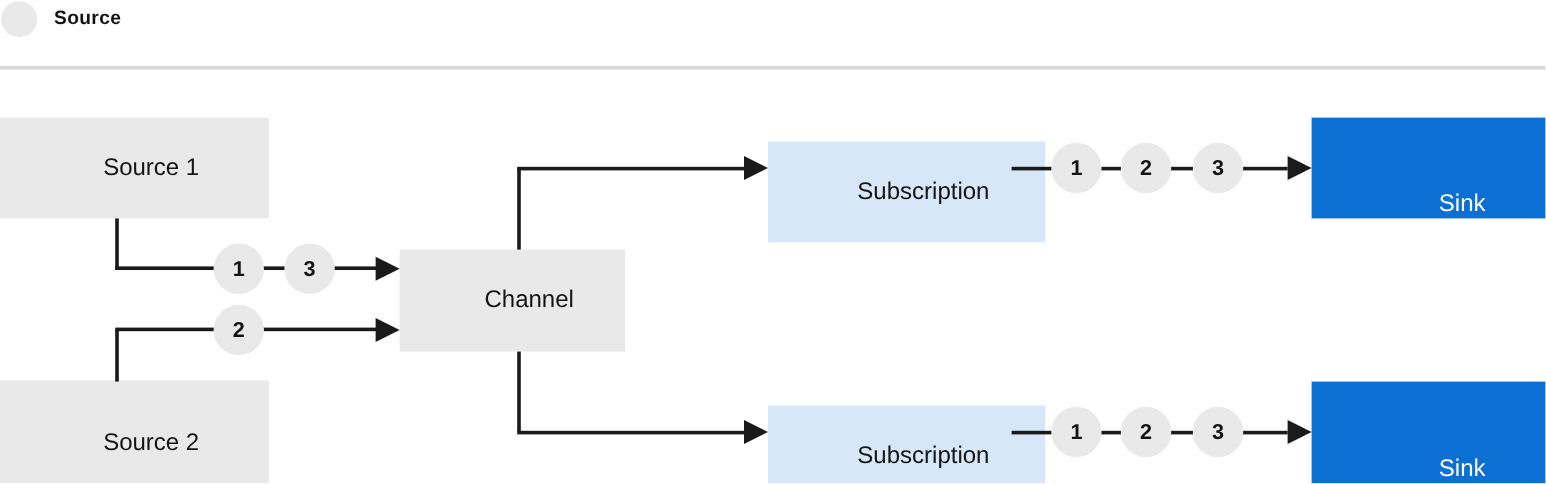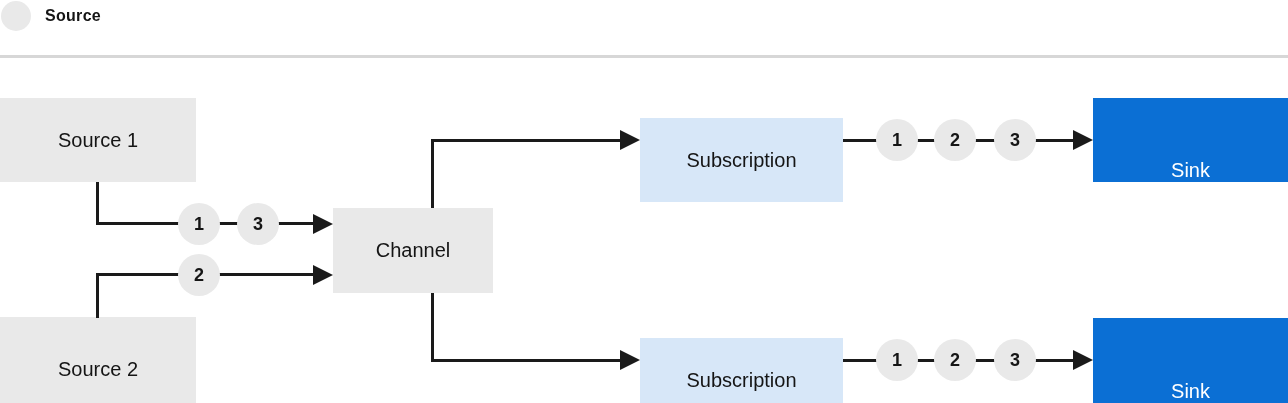--- a/index.html
+++ b/index.html
@@ -41,20 +41,21 @@
 
   
   .box {
     position: absolute;
     display: flex;
     align-items: center;
     justify-content: center;
     font-size: 20px;
     font-weight: 500;
     color: var(--text-dark);
+    padding-left: 28px;
   }
   .box.gray { background: var(--box-gray); }
   .box.blue-light { background: var(--sub-blue); margin-top: 20px; }
   .box.blue { background: var(--sink-blue); color: var(--sink-text); align-items: flex-end; }
 
   #source1 { left: 0; top: 98px; width: 196px; height: 84px; }
   #source2 { left: 0; top: 317px; width: 196px; height: 105px; text-align: center; }
   #channel { left: 333px; top: 208px; width: 160px; height: 85px; text-align: center; }
   #sub1 { left: 640px; top: 98px; width: 203px; height: 84px; }
   #sub2 { left: 640px; top: 318px; width: 203px; height: 85px; }

